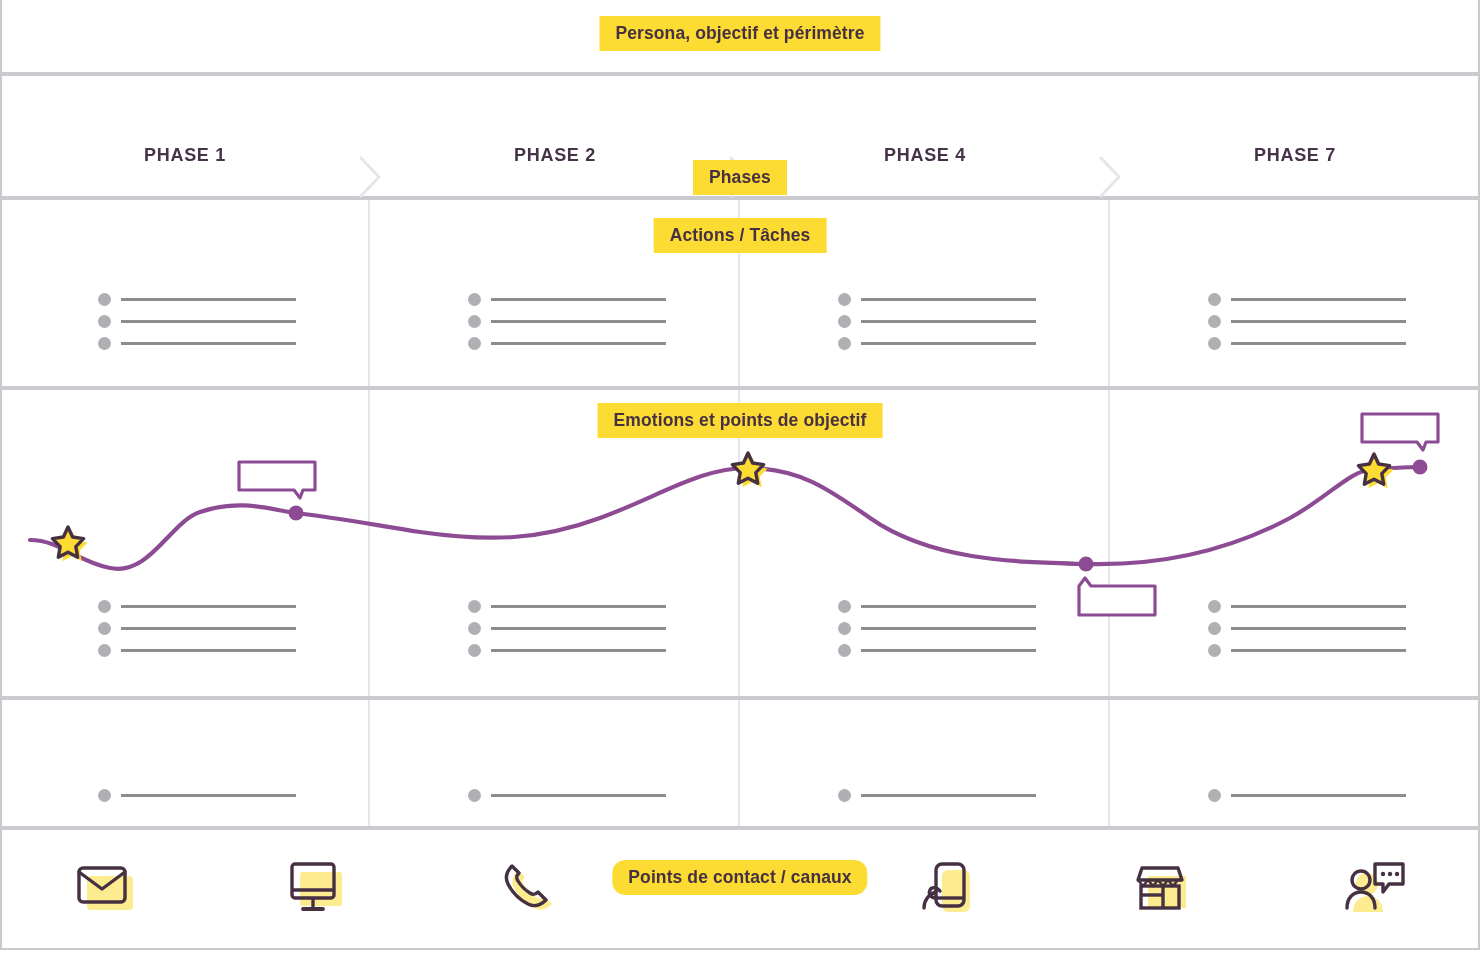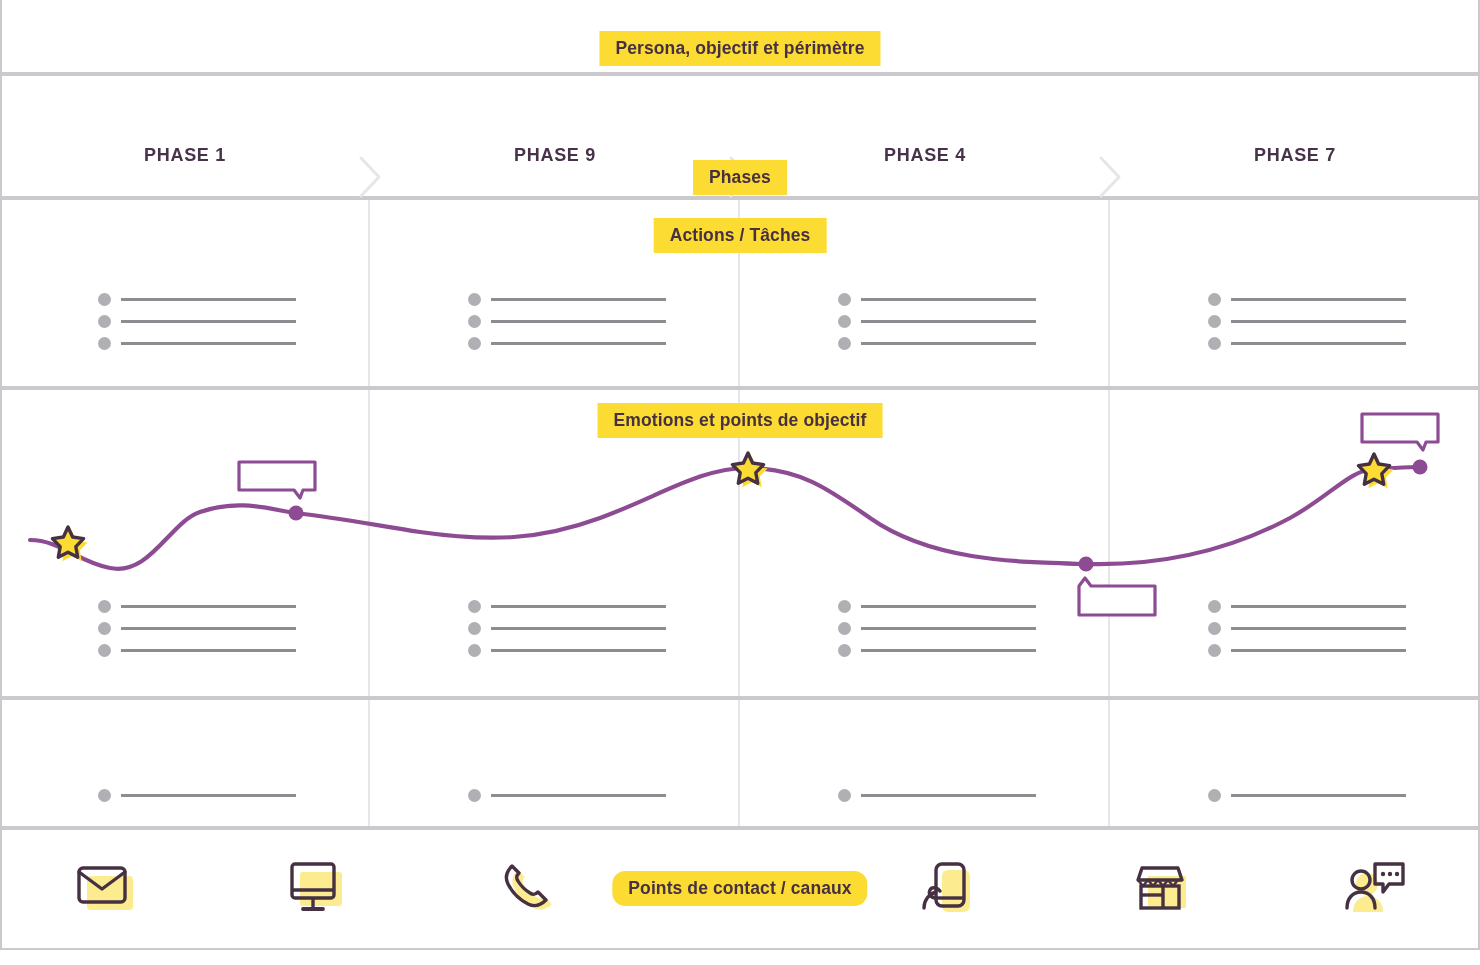--- a/index.html
+++ b/index.html
@@ -52,21 +52,21 @@
     font-size: 17.5px;
     line-height: 1.15;
     z-index: 6;
   }
 
   
   .row-persona {
     height: 74px;
     border-top: none;
   }
-  .row-persona .badge { top: 16px; margin-top: 15px; }
+  .row-persona .badge { top: 16px; }
 
   
   .row-phases { height: 124px; }
   .row-phases .badge { top: 84px; }
 
   .phase-grid {
     position: absolute;
     left: 0; right: 0;
     top: 0; bottom: 0;
     display: flex;
@@ -102,21 +102,21 @@
   
   .row-emotions { height: 310px; }
   .row-emotions .badge { top: 13px; }
 
   
   .row-opportunities { height: 130px; }
   .row-opportunities .badge { top: 7px; }
 
   
   .row-touchpoints { height: 122px; }
-  .row-touchpoints .badge { top: 41px; border-radius: 13px; }
+  .row-touchpoints .badge { top: 30px; border-radius: 13px; }
 
   
   .col-dividers {
     position: absolute;
     left: 0; right: 0; top: 0; bottom: 0;
     display: flex;
     pointer-events: none;
   }
   .col-div-cell {
     flex: 1 1 0;
@@ -204,21 +204,21 @@
     <div class="row-side-border right"></div>
 
     <div class="phase-grid">
       <div class="phase-cell">
         <span class="phase-label">PHASE 1</span>
         <svg class="chevron" viewBox="0 0 26 46">
           <polyline points="4,4 22,23 4,42" fill="none" stroke="#e6e6e9" stroke-width="3" stroke-linecap="round" stroke-linejoin="round"></polyline>
         </svg>
       </div>
       <div class="phase-cell">
-        <span class="phase-label">PHASE 9</span>
+        <span class="phase-label">PHASE 2</span>
         <svg class="chevron" viewBox="0 0 26 46">
           <polyline points="4,4 22,23 4,42" fill="none" stroke="#e6e6e9" stroke-width="3" stroke-linecap="round" stroke-linejoin="round"></polyline>
         </svg>
       </div>
       <div class="phase-cell">
         <span class="phase-label">PHASE 4</span>
         <svg class="chevron" viewBox="0 0 26 46">
           <polyline points="4,4 22,23 4,42" fill="none" stroke="#e6e6e9" stroke-width="3" stroke-linecap="round" stroke-linejoin="round"></polyline>
         </svg>
       </div>

